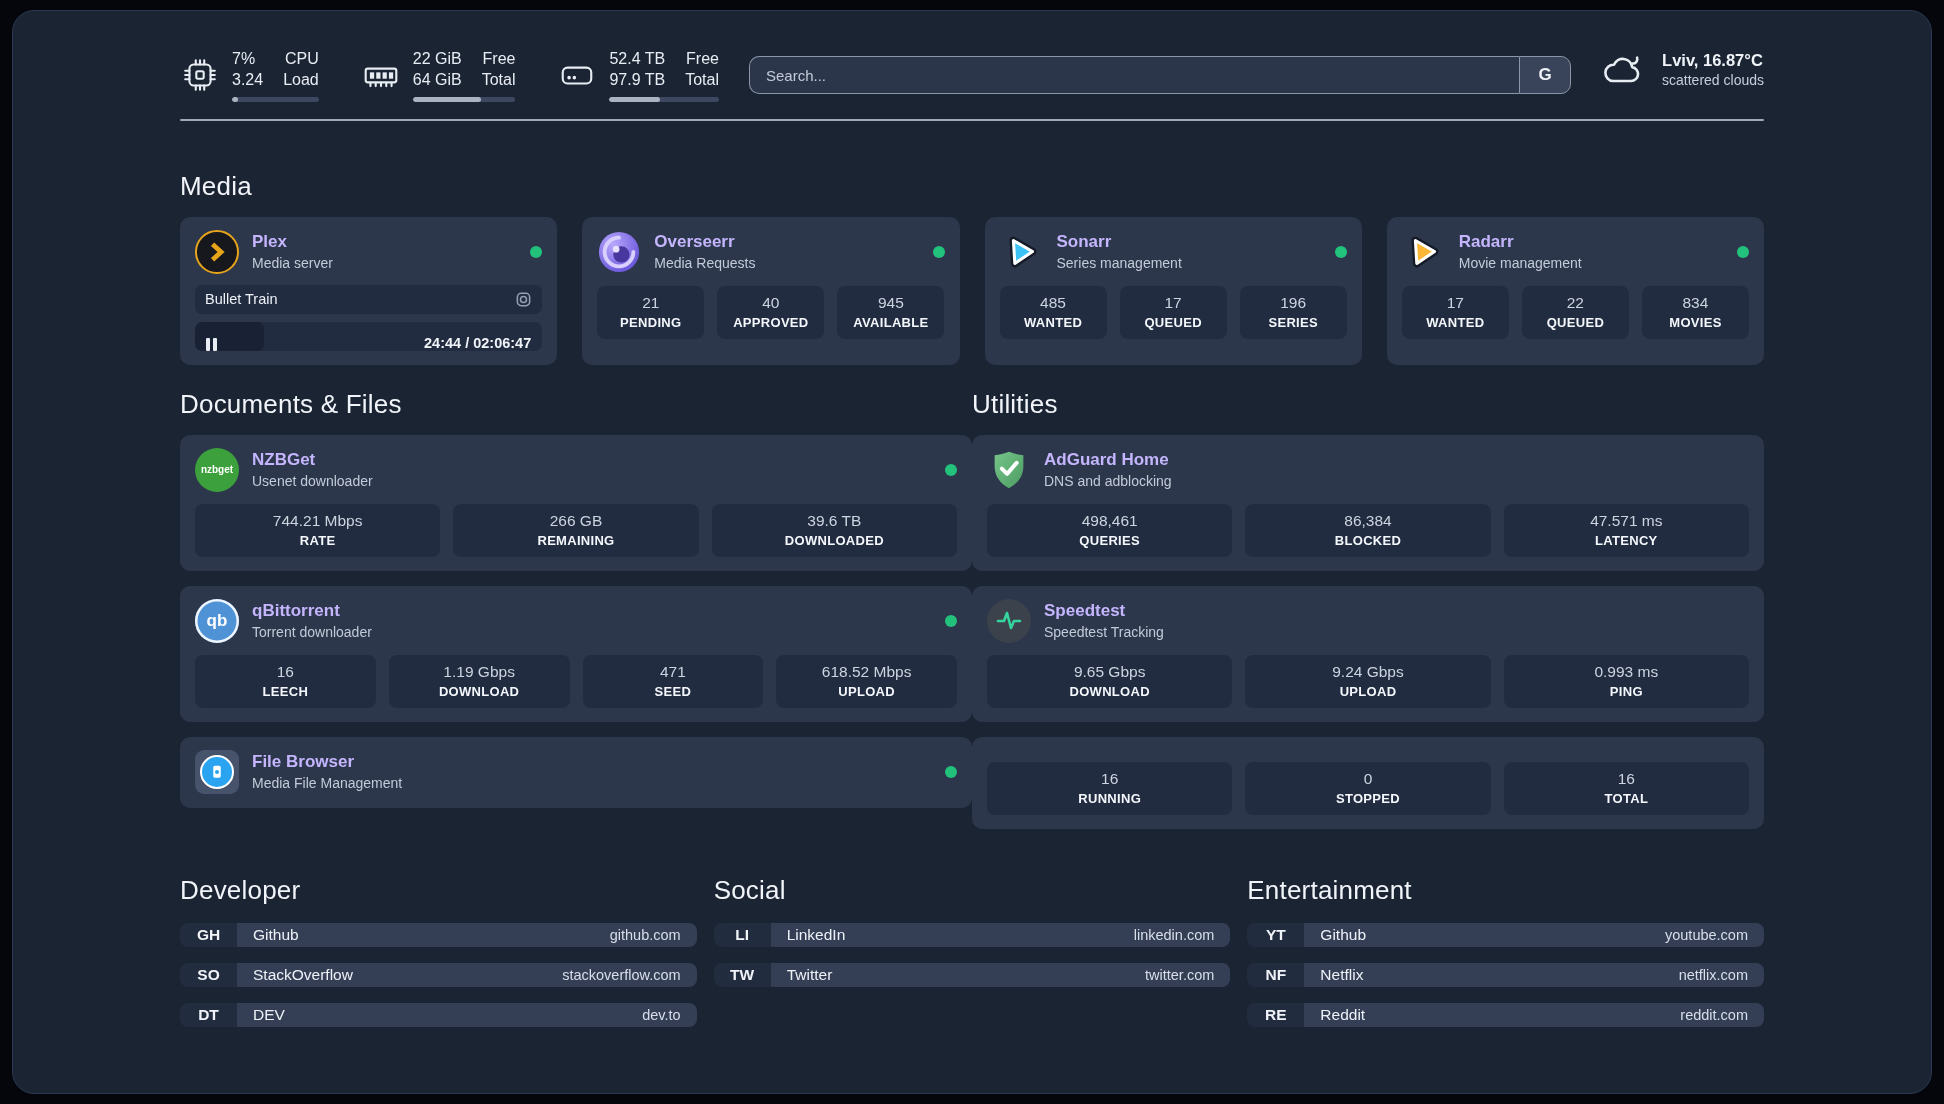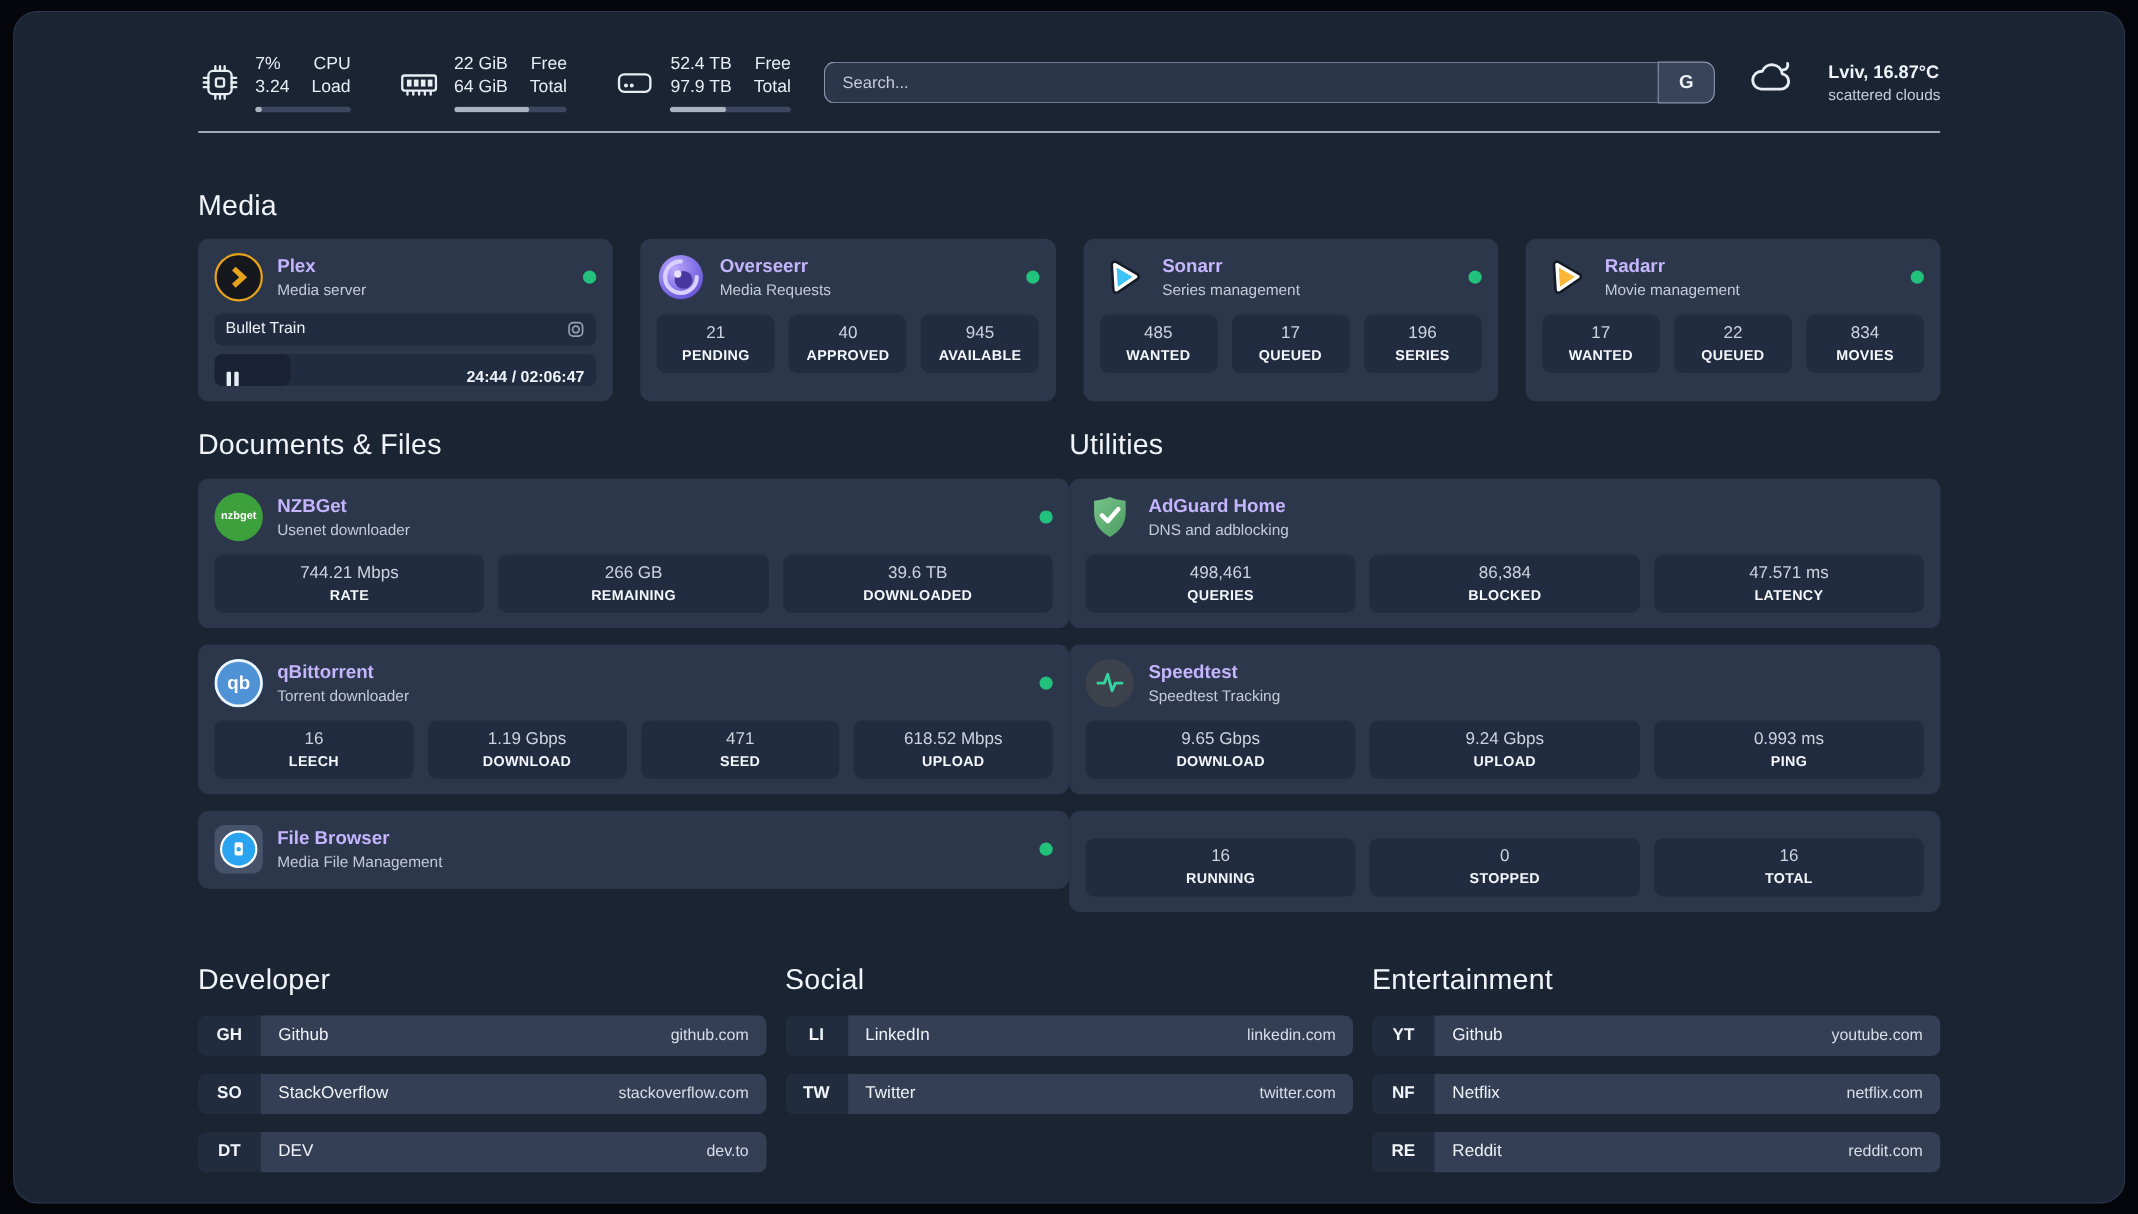--- a/index.html
+++ b/index.html
@@ -20,21 +20,21 @@
   .hbar i { display:block; height:100%; background:#a9b3c2; border-radius:3px; }
 
   .search-wrap { flex:1; display:flex; height:38px; }
   .search-input { flex:1; background:#2b364b; border:1.5px solid #8b96ab; border-right:none;
                   border-radius:10px 0 0 10px; padding:0 16px; color:#e8edf4; font-size:15px; outline:none;
                   font-family:"Liberation Sans", sans-serif; }
   .search-input::placeholder { color:#c4ccd9; }
   .g-btn { width:52px; background:#39445a; border:1.5px solid #8b96ab; border-radius:0 10px 10px 0;
            display:flex; align-items:center; justify-content:center; color:#eef2f7; font-size:17px; font-weight:600; cursor:pointer; }
 
-  .weather { display:flex; align-items:center; gap:29px; flex:none; }
+  .weather { display:flex; align-items:flex-start; gap:17px; flex:none; }
   .w-main { font-size:16.5px; font-weight:600; color:#f0f4f9; }
   .w-sub { font-size:14px; color:#c6cedb; margin-top:2px; }
 
   .divider { margin-top:17px; height:2px; background:#b7c0cd; opacity:.85; border-radius:1px; }
 
   
   h2.sec { font-size:26px; font-weight:500; color:#f1f4f9; letter-spacing:.2px; }
   .media-section { margin-top:50px; }
   .media-grid { margin-top:15px; display:grid; grid-template-columns:repeat(4,1fr); gap:25px; }
 
@@ -70,21 +70,21 @@
   .nzb-c span { color:#fff; font-size:10px; font-weight:700; }
   .qb-c { background:#4f93d6; box-shadow:inset 0 0 0 2.5px #eef5fc; }
   .qb-c span { color:#fff; font-size:17px; font-weight:600; }
   .fb-wrap { width:44px; height:44px; border-radius:9px; background:#46536b; display:flex; align-items:center; justify-content:center; }
   .fb-circle { width:34px; height:34px; border-radius:50%; background:#2aa3f0; border:2.5px solid #fff; display:flex; align-items:center; justify-content:center; }
   .st-c { background:#3c424c; }
 
   
   .links-grid { display:grid; grid-template-columns:1fr 1fr 1fr; gap:17px; margin-top:46px; }
   .link-rows { display:flex; flex-direction:column; gap:16px; margin-top:17px; }
-  .link-row { display:flex; height:37px; border-radius:8px; overflow:hidden; cursor:pointer; }
+  .link-row { display:flex; height:24px; border-radius:8px; overflow:hidden; cursor:pointer; }
   .badge { width:57px; background:#222c3f; color:#f0f3f8; font-weight:700; font-size:15.5px; display:flex; align-items:center; justify-content:center; flex:none; }
   .link-main { flex:1; background:#343f56; display:flex; align-items:center; justify-content:space-between; padding:0 16px; }
   .link-name { font-size:15.5px; color:#eef2f7; }
   .link-url { font-size:14.5px; color:#d8deea; }
 </style>
 </head>
 <body>
 
 <div class="page">
 

